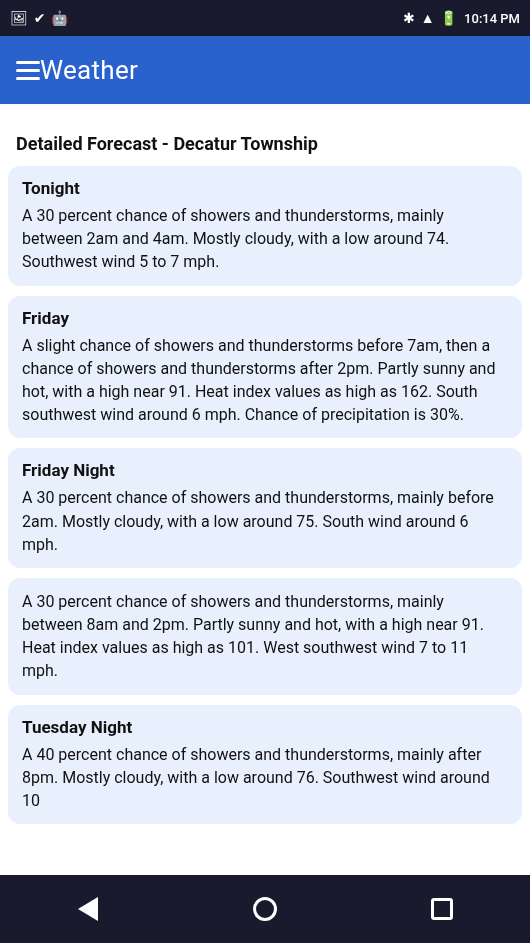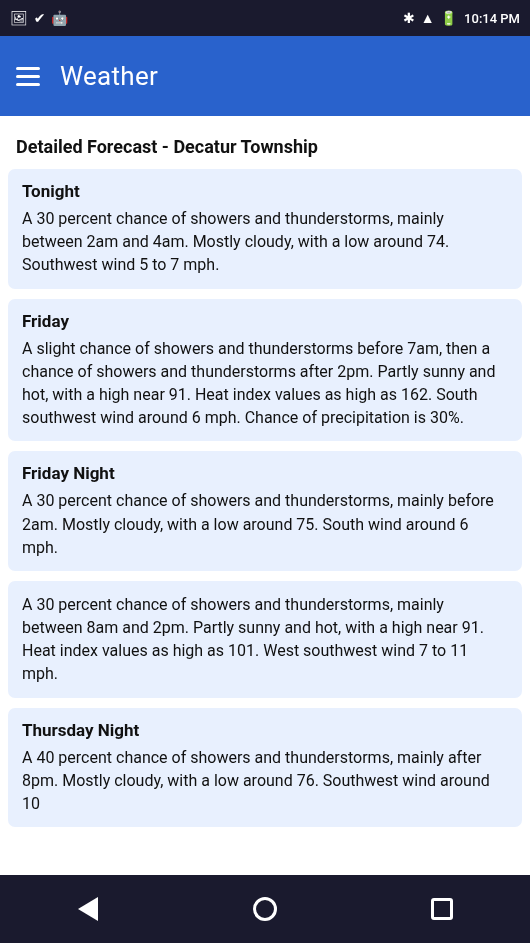--- a/index.html
+++ b/index.html
@@ -38,25 +38,24 @@
       font-weight: 500;
     }
     .status-icon {
       font-size: 14px;
     }
 
     
     .app-bar {
       background: #2962cc;
       color: #fff;
-      height: 80px;
+      height: 68px;
       display: flex;
       align-items: center;
       padding: 0 16px;
-      gap: 20px;
     }
     .hamburger-icon {
       display: flex;
       flex-direction: column;
       gap: 5px;
       cursor: pointer;
     }
     .hamburger-icon span {
       display: block;
       width: 24px;
@@ -66,39 +65,39 @@
     }
     .app-title {
       font-size: 26px;
       font-weight: 400;
       color: #fff;
       letter-spacing: 0.3px;
     }
 
     
     .page-heading {
-      padding: 20px 16px 12px 16px;
+      padding: 29px 16px 12px 16px;
       font-size: 18px;
       font-weight: bold;
       color: #111;
       background: #fff;
     }
 
     
     .forecast-scroll {
       flex: 1;
       overflow-y: auto;
       background: #fff;
       padding: 0 8px 8px 8px;
     }
 
     
     .forecast-card {
       background: #e8f0fe;
-      border-radius: 7px;
+      border-radius: 12px;
       padding: 12px 14px;
       margin-bottom: 10px;
     }
     .forecast-period {
       font-size: 17px;
       font-weight: bold;
       color: #111;
       margin-bottom: 6px;
     }
     .forecast-text {
@@ -191,21 +190,21 @@
       <div class="forecast-text">A slight chance of showers and thunderstorms before 7am, then a chance of showers and thunderstorms after 2pm. Partly sunny and hot, with a high near 91. Heat index values as high as 162. South southwest wind around 6 mph. Chance of precipitation is 30%.</div>
     </div>
     <div class="forecast-card">
       <div class="forecast-period">Friday Night</div>
       <div class="forecast-text">A 30 percent chance of showers and thunderstorms, mainly before 2am. Mostly cloudy, with a low around 75. South wind around 6 mph.</div>
     </div>
     <div class="forecast-card">
       <div class="forecast-text">A 30 percent chance of showers and thunderstorms, mainly between 8am and 2pm. Partly sunny and hot, with a high near 91. Heat index values as high as 101. West southwest wind 7 to 11 mph.</div>
     </div>
     <div class="forecast-card">
-      <div class="forecast-period">Thursday Night</div>
+      <div class="forecast-period">Tuesday Night</div>
       <div class="forecast-text">A 40 percent chance of showers and thunderstorms, mainly after 8pm. Mostly cloudy, with a low around 76. Southwest wind around 10</div>
     </div>
   </div>
 
 <div class="bottom-nav">
   <div class="nav-btn">
     <div class="icon-back"></div>
   </div>
   <div class="nav-btn">
     <div class="icon-home"></div>

